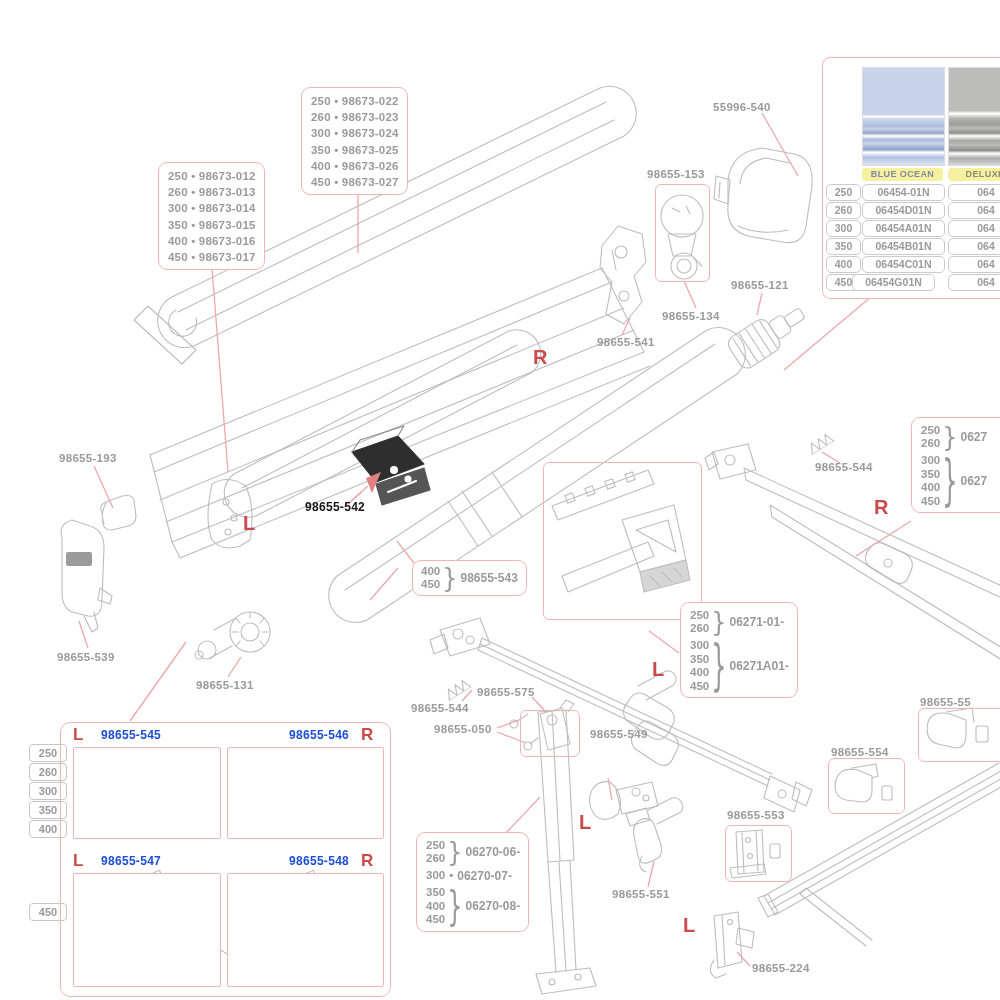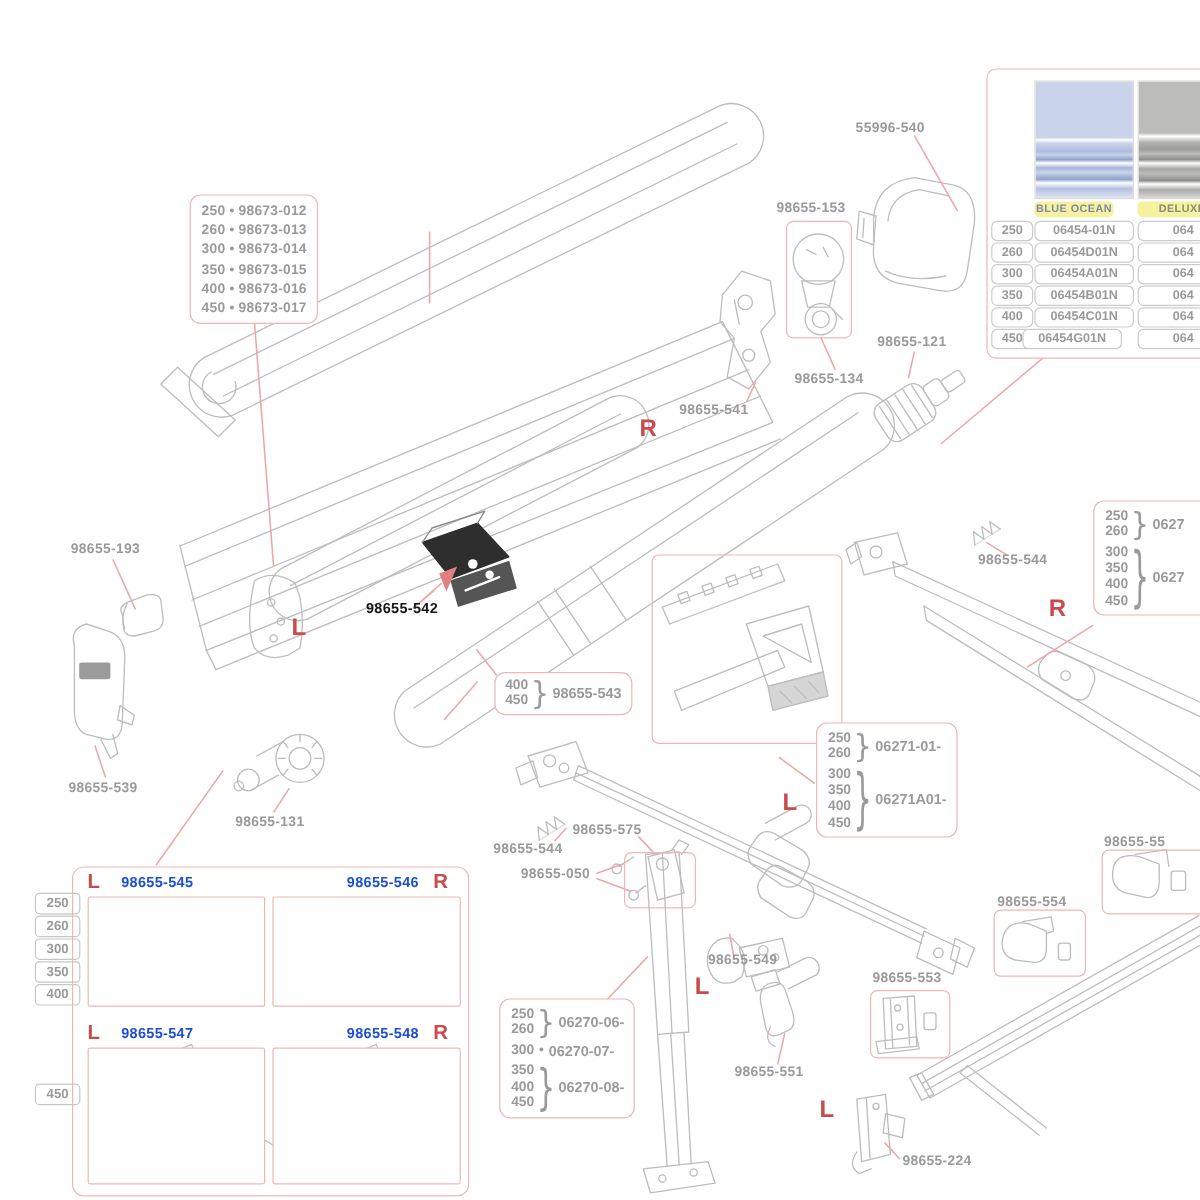--- a/index.html
+++ b/index.html
@@ -29,21 +29,21 @@
           border-radius:8px;background:#fff;}
   .swatch{position:absolute;top:9px;height:97px;border:1px solid #dcdcdc;}
   #sw1{left:39px;width:81px;background:linear-gradient(180deg,#c9d3ea 0%,#c9d3ea 48%,#ffffff 50%,#c9d3ea 53%,
        #aebddf 60%,#c9d3ea 63%,#8fa3cc 67%,#ffffff 70%,#a8b8da 74%,#c9d3ea 78%,#8fa3cc 84%,#ffffff 87%,
        #b3c0e0 92%,#dfe5f2 100%);}
   #sw2{left:125px;width:80px;background:linear-gradient(180deg,#bcbcba 0%,#bcbcba 44%,#ffffff 47%,#b2b2b0 52%,
        #9e9e9c 58%,#bcbcba 62%,#8e8e8c 67%,#ffffff 70%,#a5a5a3 75%,#bcbcba 79%,#8e8e8c 85%,#ffffff 88%,
        #ababab 93%,#d8d8d6 100%);}
   .tag{position:absolute;top:110px;height:13px;background:#f6f19e;border-radius:4px;color:#8089a4;
        font-size:9px;font-weight:bold;text-align:center;line-height:13px;letter-spacing:.4px;overflow:hidden;}
-  #tag1{left:39px;width:66px;}
+  #tag1{left:39px;width:81px;}
   #tag2{left:125px;width:74px;color:#8a8a78;}
   .fcell{position:absolute;height:15px;border:1.2px solid #cbcbcb;border-radius:5px;background:#fff;color:#9a9a9a;
          font-weight:bold;font-size:10.5px;text-align:center;line-height:15px;}
   #corner{position:absolute;left:60px;top:722px;width:329px;height:273px;border:1.5px solid #f0b6b6;border-radius:10px;}
   .cbx{position:absolute;border:1.3px solid #f0b6b6;border-radius:2px;background:#fff;}
   .clab{position:absolute;font-size:12px;font-weight:bold;color:#1d4ed8;letter-spacing:.3px;white-space:nowrap;}
   .cletter{position:absolute;font-size:17px;font-weight:bold;color:#c94b4b;}
 </style>
 </head>
 <body>
@@ -337,20 +337,28 @@
 
 <div class="co" style="left:158px;top:162px;">
   <div class="row">250 • 98673-012</div>
   <div class="row">260 • 98673-013</div>
   <div class="row">300 • 98673-014</div>
   <div class="row">350 • 98673-015</div>
   <div class="row">400 • 98673-016</div>
   <div class="row">450 • 98673-017</div>
 </div>
 
+<div class="co" style="left:301px;top:87px;">
+  <div class="row">250 • 98673-022</div>
+  <div class="row">260 • 98673-023</div>
+  <div class="row">300 • 98673-024</div>
+  <div class="row">350 • 98673-025</div>
+  <div class="row">400 • 98673-026</div>
+  <div class="row">450 • 98673-027</div>
+</div>
 
 
 <div class="co grp" style="left:412px;top:560px;padding:3px 8px;">
   <div class="szcol">
     <span class="sz">400</span>
     <span class="sz">450</span>
   </div>
   <span class="brace b2">}</span>
   <span class="part">98655-543</span>
 </div>
@@ -472,31 +480,31 @@
   <div class="clab" style="left:40px;top:131px;">98655-547</div>
   <div class="clab" style="left:228px;top:131px;">98655-548</div>
   <div class="cletter" style="left:300px;top:128px;">R</div>
   <div class="cbx" style="left:12px;top:150px;width:146px;height:112px;"></div>
   <div class="cbx" style="left:166px;top:150px;width:155px;height:112px;"></div>
 </div>
 
 <div class="pl" style="left:713px;top:101px;">55996-540</div>
 <div class="pl" style="left:647px;top:168px;">98655-153</div>
 <div class="pl" style="left:662px;top:310px;">98655-134</div>
-<div class="pl" style="left:566px;top:336px;">98655-541</div>
+<div class="pl" style="left:597px;top:336px;">98655-541</div>
 <div class="pl" style="left:731px;top:279px;">98655-121</div>
 <div class="pl" style="left:59px;top:452px;text-align:right;">98655-193</div>
 <div class="pl" style="left:57px;top:651px;">98655-539</div>
 <div class="pl" style="left:196px;top:679px;">98655-131</div>
 <div class="pl dark" style="left:305px;top:500px;">98655-542</div>
 <div class="pl" style="left:411px;top:702px;">98655-544</div>
 <div class="pl" style="left:815px;top:461px;">98655-544</div>
 <div class="pl" style="left:477px;top:686px;">98655-575</div>
 <div class="pl" style="left:434px;top:723px;">98655-050</div>
-<div class="pl" style="left:590px;top:794px;">98655-549</div>
+<div class="pl" style="left:590px;top:728px;">98655-549</div>
 <div class="pl" style="left:612px;top:888px;">98655-551</div>
 <div class="pl" style="left:727px;top:809px;">98655-553</div>
 <div class="pl" style="left:831px;top:746px;">98655-554</div>
 <div class="pl" style="left:920px;top:696px;">98655-55</div>
 <div class="pl" style="left:752px;top:962px;">98655-224</div>
 
 <div class="mk" style="left:533px;top:346px;">R</div>
 <div class="mk" style="left:243px;top:512px;">L</div>
 <div class="mk" style="left:874px;top:496px;">R</div>
 <div class="mk" style="left:652px;top:658px;">L</div>

